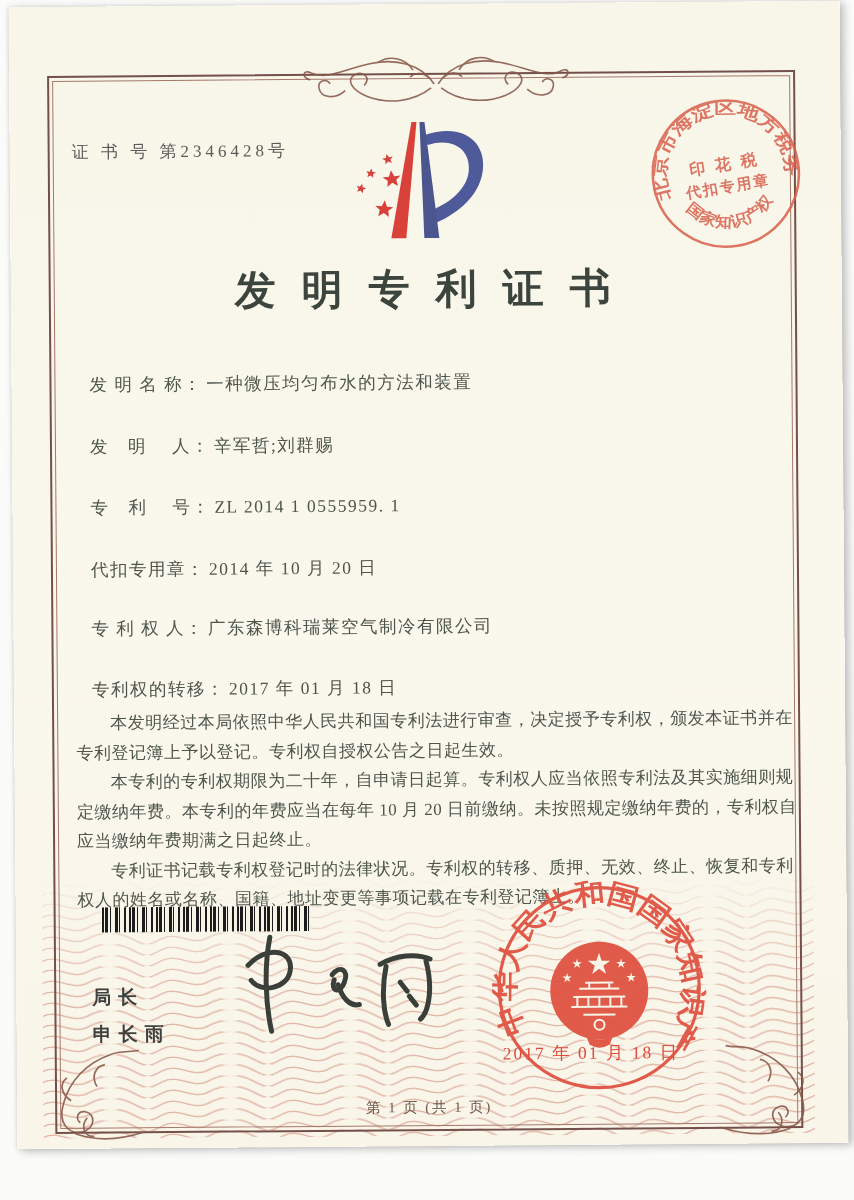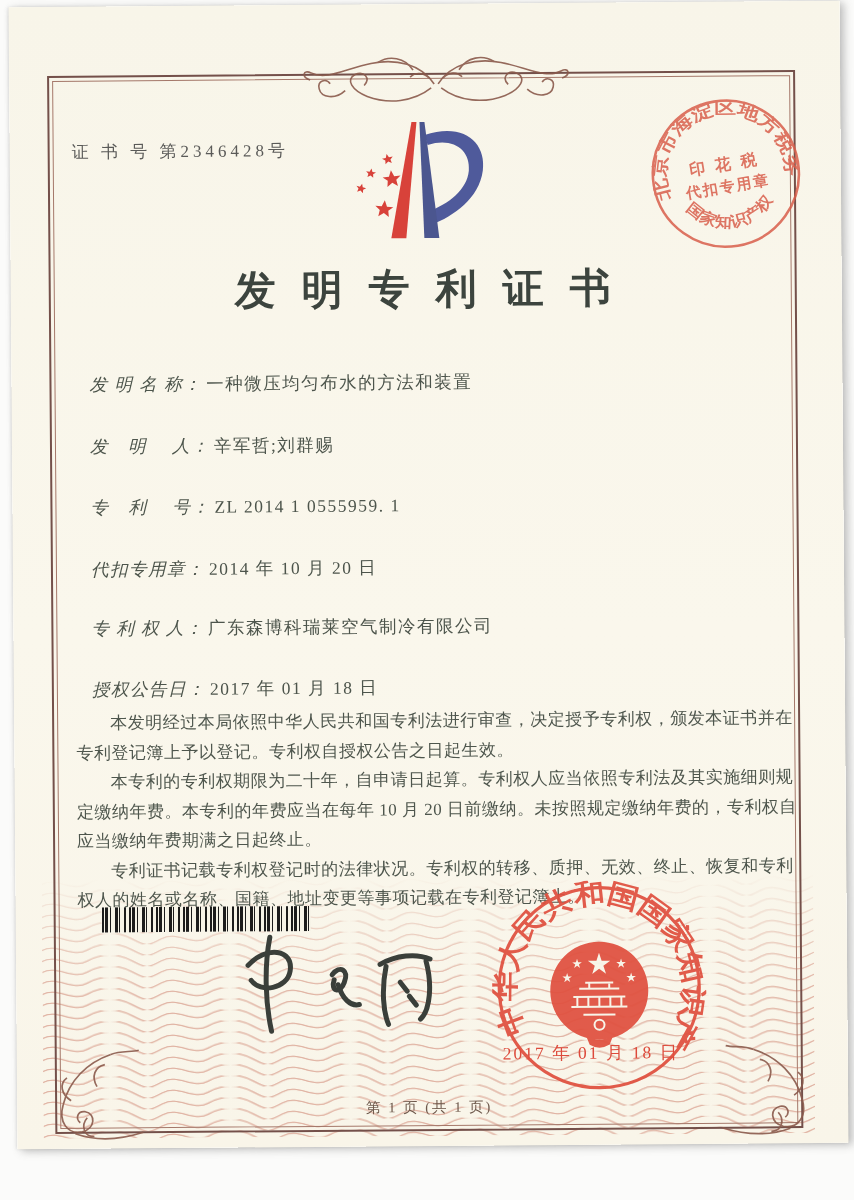--- a/index.html
+++ b/index.html
@@ -33,21 +33,21 @@
     color:#5a5a58;
   }
   .doc-title{
     position:absolute;left:38px;top:258px;width:748px;text-align:center;
     font-size:41px;font-weight:600;color:#3c443e;letter-spacing:26px;text-indent:26px;
   }
   .field{
     position:absolute;left:78px;font-size:17.5px;color:#4d554c;letter-spacing:1.5px;
     white-space:nowrap;
   }
-  .field .lbl{margin-right:4px;font-style:italic;}
+  .field .lbl{margin-right:4px;}
   .paragraphs{
     position:absolute;left:62px;top:702px;width:722px;
     font-size:17px;line-height:29.5px;color:#4e564d;letter-spacing:.5px;
   }
   .paragraphs p{margin:0;text-indent:2em;}
   .barcode{
     position:absolute;left:86px;top:901px;width:209px;height:25px;
     background:repeating-linear-gradient(90deg,
       #1c1c1c 0 2px,#f6f3e7 2px 3px,#1c1c1c 3px 6px,#f6f3e7 6px 8px,
       #1c1c1c 8px 9px,#f6f3e7 9px 13px,#1c1c1c 13px 16px,#f6f3e7 16px 17px,
@@ -172,31 +172,35 @@
   <div class="field" style="top:489px">
     <span class="lbl">专　利　 号：</span><span>ZL 2014 1 0555959. 1</span>
   </div>
   <div class="field" style="top:551px">
     <span class="lbl">代扣专用章：</span><span>2014 年 10 月 20 日</span>
   </div>
   <div class="field" style="top:610px">
     <span class="lbl">专 利 权 人：</span><span>广东森博科瑞莱空气制冷有限公司</span>
   </div>
   <div class="field" style="top:671px">
-    <span class="lbl">授权公告日：</span><span>2017 年 01 月 18 日</span>
+    <span class="lbl">专利权的转移：</span><span>2017 年 01 月 18 日</span>
   </div>
 
   <div class="paragraphs">
     <p>本发明经过本局依照中华人民共和国专利法进行审查，决定授予专利权，颁发本证书并在专利登记簿上予以登记。专利权自授权公告之日起生效。</p>
     <p>本专利的专利权期限为二十年，自申请日起算。专利权人应当依照专利法及其实施细则规定缴纳年费。本专利的年费应当在每年 10 月 20 日前缴纳。未按照规定缴纳年费的，专利权自应当缴纳年费期满之日起终止。</p>
     <p>专利证书记载专利权登记时的法律状况。专利权的转移、质押、无效、终止、恢复和专利权人的姓名或名称、国籍、地址变更等事项记载在专利登记簿上。</p>
   </div>
 
   <div class="barcode"></div>
 
+  <div class="signer">
+    <div>局长</div>
+    <div>申长雨</div>
+  </div>
 
   <svg class="sig-svg" width="250" height="125" viewBox="0 0 250 125">
     <g stroke="#3a3f3a" fill="none" stroke-width="5" stroke-linecap="round" stroke-linejoin="round">
       <path d="M62,14 C56,44 57,80 63,108"></path>
       <path d="M40,42 C58,22 86,26 82,48 C79,66 52,70 43,57"></path>
       <path d="M124,52 C132,42 141,47 136,60 C132,71 122,69 126,57"></path>
       <path d="M130,62 C134,76 142,84 151,82"></path>
       <path d="M172,42 C188,33 208,31 222,37"></path>
       <path d="M178,44 C173,68 175,90 180,102"></path>
       <path d="M218,39 C224,62 222,88 212,97"></path>

